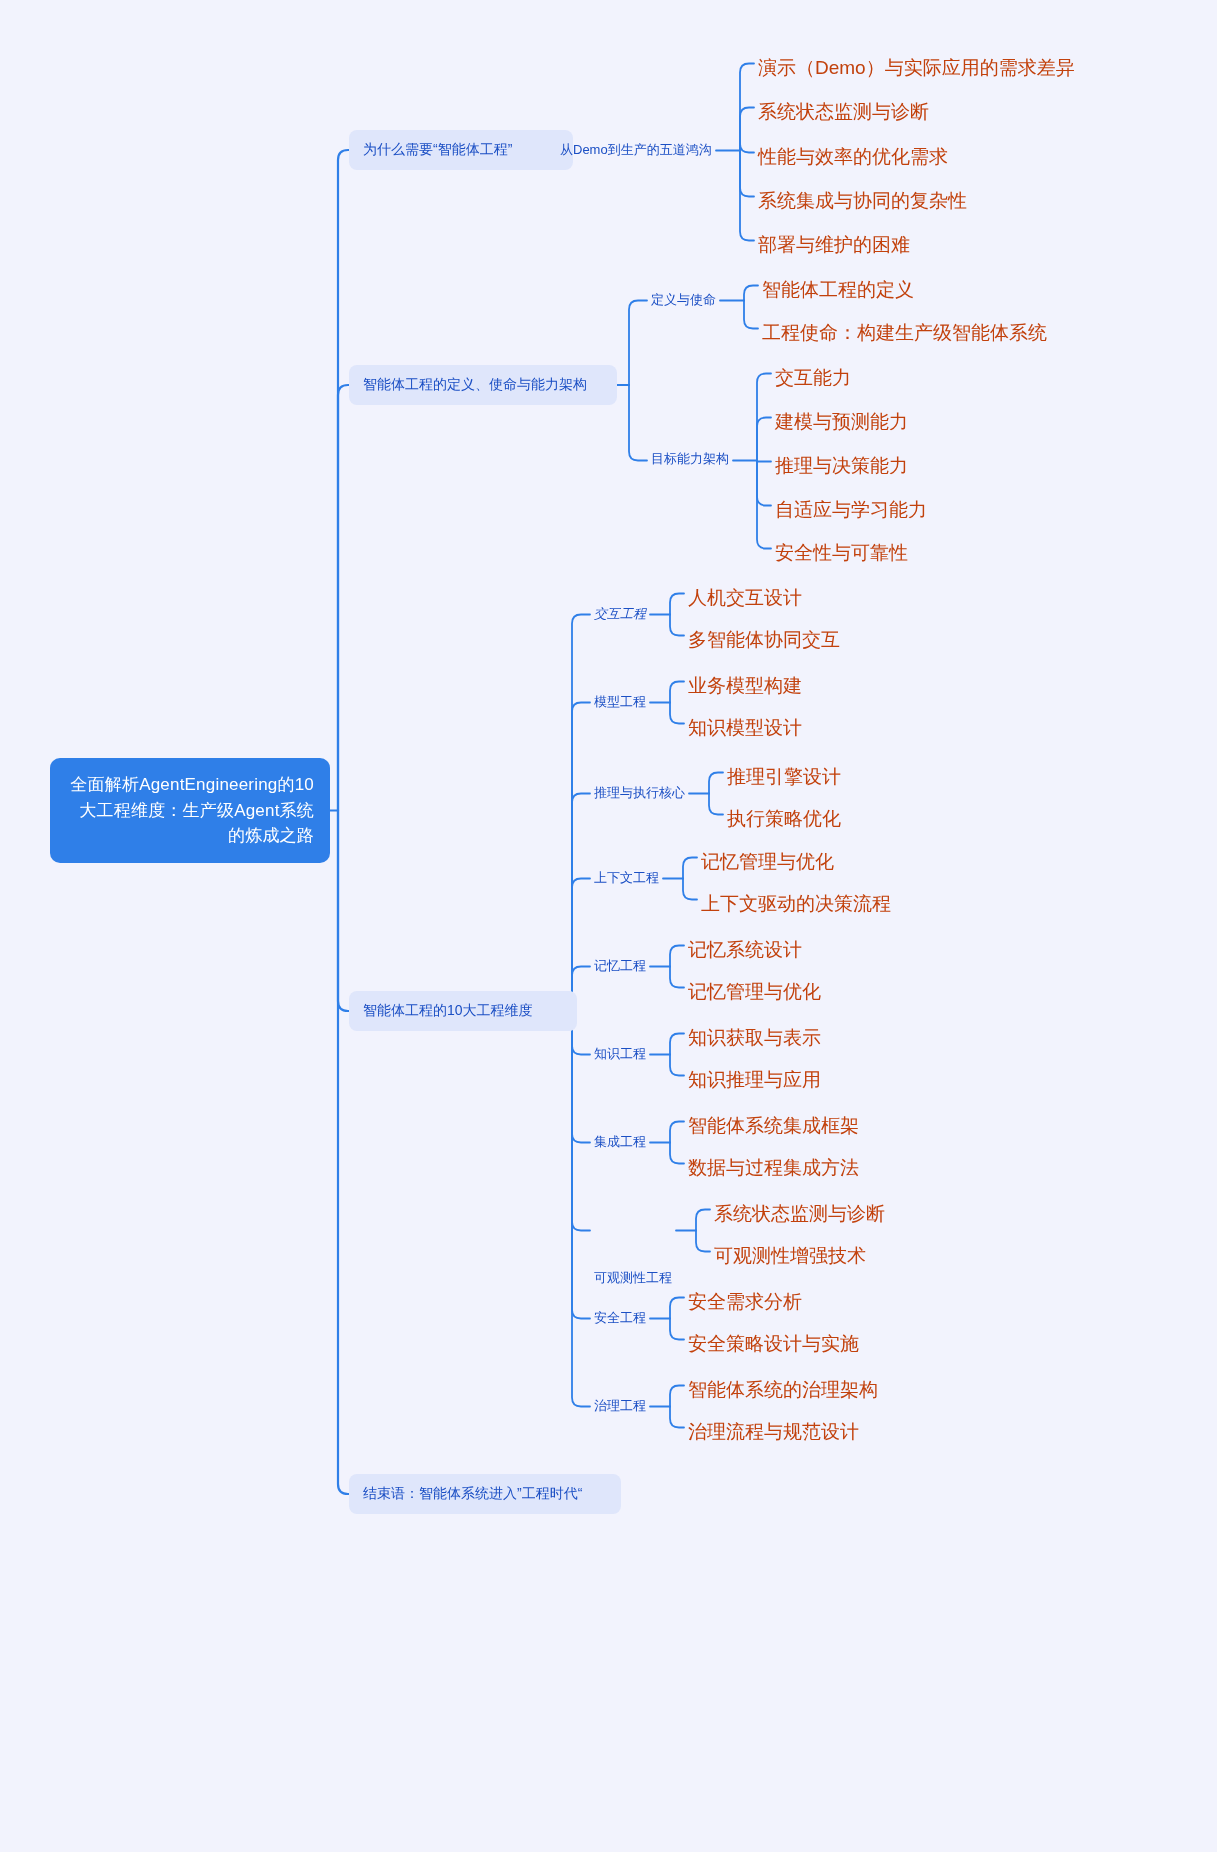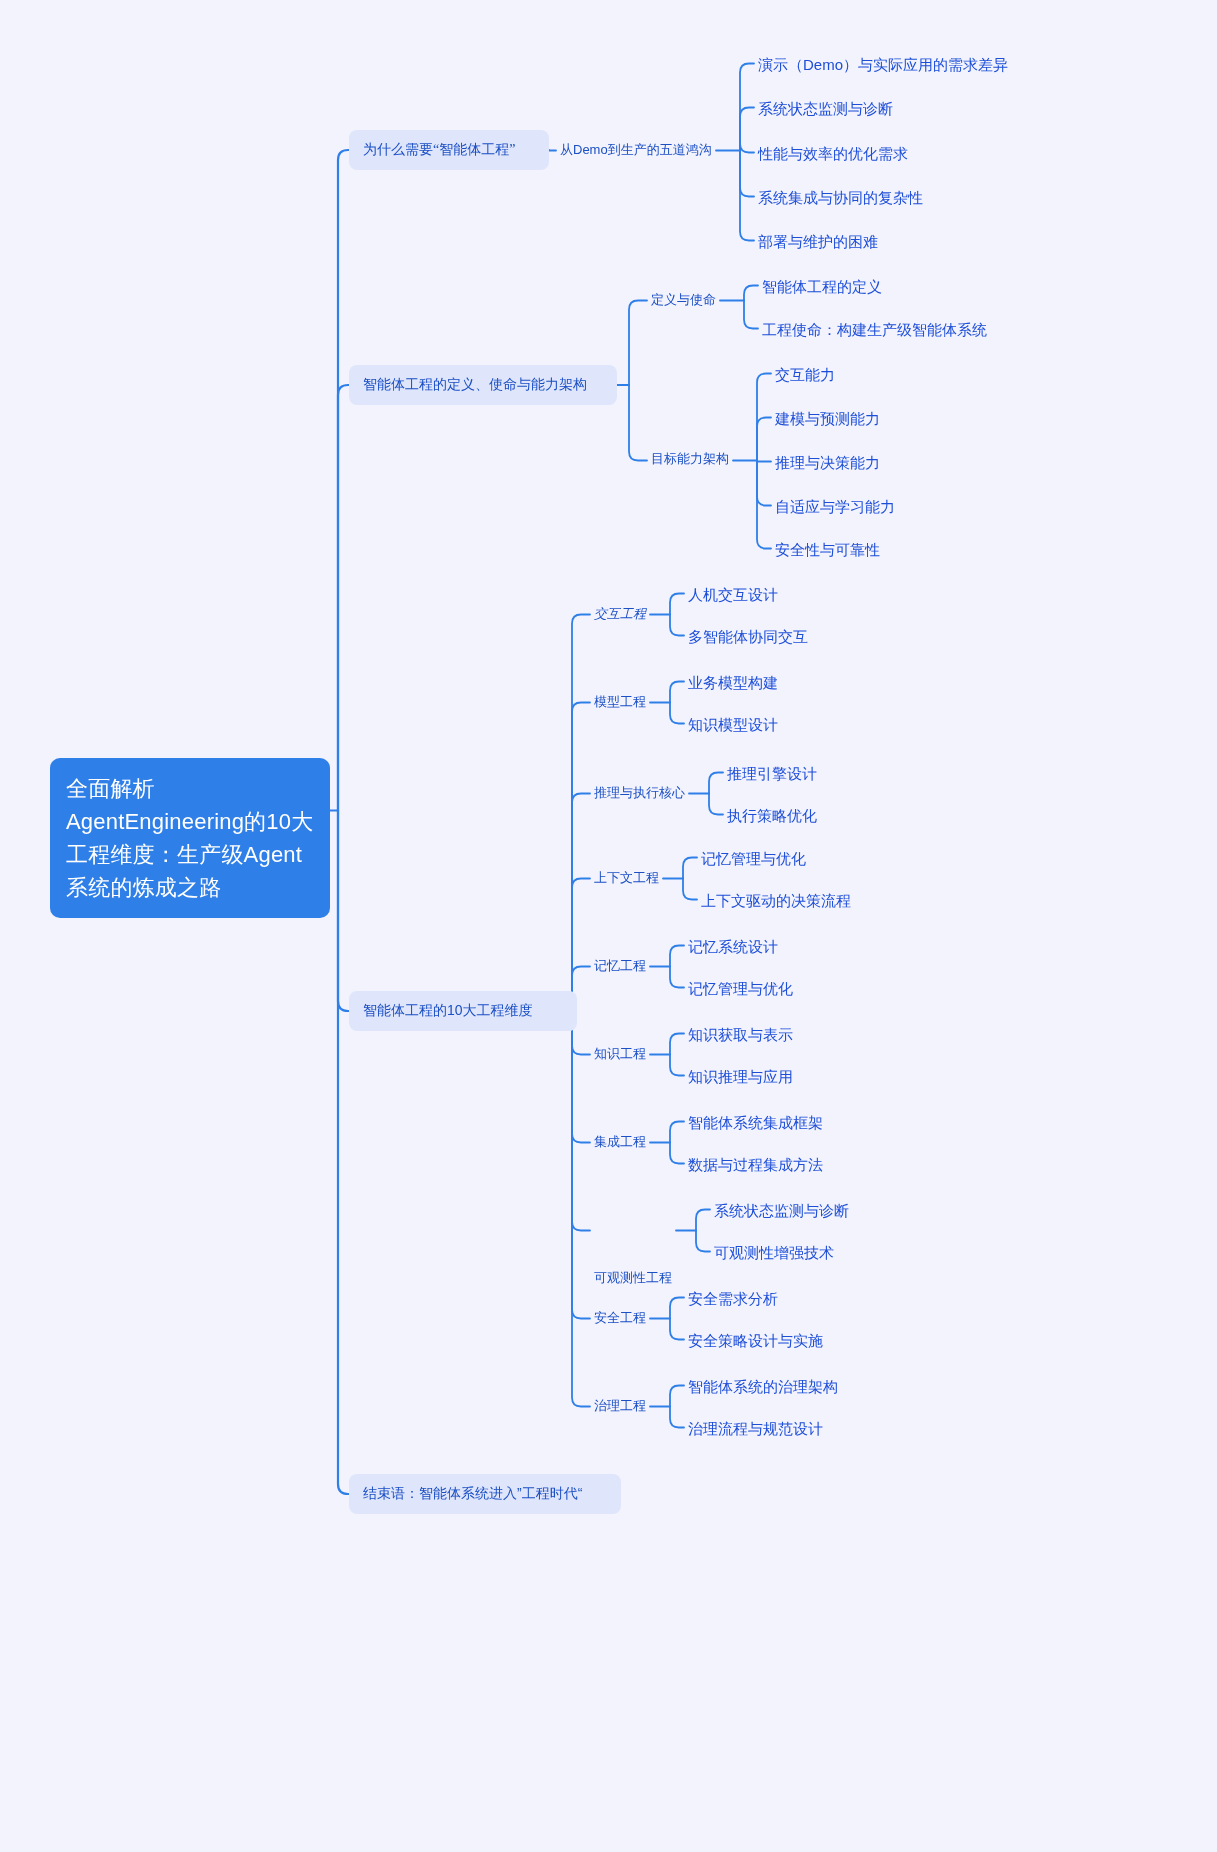--- a/index.html
+++ b/index.html
@@ -29,22 +29,22 @@
     color: #1b4fc4;
     font-size: 13px;
     line-height: 1.45;
   }
   
   .root {
     background: #2f7fe8;
     color: #ffffff;
     border-radius: 10px;
     padding: 14px 16px;
-    text-align: left;
-    font-size: 22px;
+    text-align: right;
+    font-size: 17px;
     line-height: 1.5;
     white-space: normal;
     width: 280px;
     left: 50px;
     top: 758px;
     letter-spacing: .2px;
   }
   
   .lvl1 {
     background: #dfe6fb;
@@ -53,22 +53,22 @@
     padding: 9px 14px;
     font-size: 14px;
     white-space: normal;
     line-height: 1.55;
   }
   .lvl2 {
     font-size: 13px;
     color: #1b4fc4;
   }
   .lvl3 {
-    font-size: 15px;
-    color: #1d4ed8;
+    font-size: 19px;
+    color: #c2410c;
   }
 </style>
 </head>
 <body>
 
 <div id="canvas">
   <svg id="links" xmlns="http://www.w3.org/2000/svg">
       <path d="M 330 810.5 L 338 810.5" fill="none" stroke="#2f7fe8" stroke-width="2.2" stroke-linecap="round" stroke-linejoin="round"></path>
       <path d="M 338 810.5 L 338 160 Q 338 150 348 150 L 349 150" fill="none" stroke="#2f7fe8" stroke-width="2.2" stroke-linecap="round" stroke-linejoin="round"></path>
       <path d="M 338 810.5 L 338 395 Q 338 385 348 385 L 349 385" fill="none" stroke="#2f7fe8" stroke-width="2.2" stroke-linecap="round" stroke-linejoin="round"></path>
@@ -131,21 +131,21 @@
       <path d="M 696 1230.5 L 696 1242.5 Q 696 1251.5 705 1251.5 L 710 1251.5" fill="none" stroke="#2f7fe8" stroke-width="1.8" stroke-linecap="round" stroke-linejoin="round"></path>
       <path d="M 650 1318.5 L 670 1318.5" fill="none" stroke="#2f7fe8" stroke-width="1.8" stroke-linecap="round" stroke-linejoin="round"></path>
       <path d="M 670 1318.5 L 670 1306.5 Q 670 1297.5 679 1297.5 L 684 1297.5" fill="none" stroke="#2f7fe8" stroke-width="1.8" stroke-linecap="round" stroke-linejoin="round"></path>
       <path d="M 670 1318.5 L 670 1330.5 Q 670 1339.5 679 1339.5 L 684 1339.5" fill="none" stroke="#2f7fe8" stroke-width="1.8" stroke-linecap="round" stroke-linejoin="round"></path>
       <path d="M 650 1406.5 L 670 1406.5" fill="none" stroke="#2f7fe8" stroke-width="1.8" stroke-linecap="round" stroke-linejoin="round"></path>
       <path d="M 670 1406.5 L 670 1394.5 Q 670 1385.5 679 1385.5 L 684 1385.5" fill="none" stroke="#2f7fe8" stroke-width="1.8" stroke-linecap="round" stroke-linejoin="round"></path>
       <path d="M 670 1406.5 L 670 1418.5 Q 670 1427.5 679 1427.5 L 684 1427.5" fill="none" stroke="#2f7fe8" stroke-width="1.8" stroke-linecap="round" stroke-linejoin="round"></path>
     </svg>
   <div id="nodes">
       <div class="node root" style="left: 50px; top: 758px; width: 280px;">全面解析AgentEngineering的10大工程维度：生产级Agent系统的炼成之路</div>
-      <div class="node lvl1" style="left: 349px; top: 130px; width: 200px; font-family: Liberation Serif, serif;">为什么需要“智能体工程”</div>
+      <div class="node lvl1" style="left: 349px; top: 130px; width: 224px;">为什么需要“智能体工程”</div>
       <div class="node lvl1" style="left: 349px; top: 365px; width: 268px;">智能体工程的定义、使命与能力架构</div>
       <div class="node lvl1" style="left: 349px; top: 991px; width: 228px;">智能体工程的10大工程维度</div>
       <div class="node lvl1" style="left: 349px; top: 1474px; width: 272px;">结束语：智能体系统进入”工程时代“</div>
       <div class="node lvl2" style="left: 560px; top: 140.5px;">从Demo到生产的五道鸿沟</div>
       <div class="node lvl3" style="left: 758px; top: 53.5px;">演示（Demo）与实际应用的需求差异</div>
       <div class="node lvl3" style="left: 758px; top: 97.5px;">系统状态监测与诊断</div>
       <div class="node lvl3" style="left: 758px; top: 142.5px;">性能与效率的优化需求</div>
       <div class="node lvl3" style="left: 758px; top: 186.5px;">系统集成与协同的复杂性</div>
       <div class="node lvl3" style="left: 758px; top: 230.5px;">部署与维护的困难</div>
       <div class="node lvl2" style="left: 651px; top: 290.5px;">定义与使命</div>

